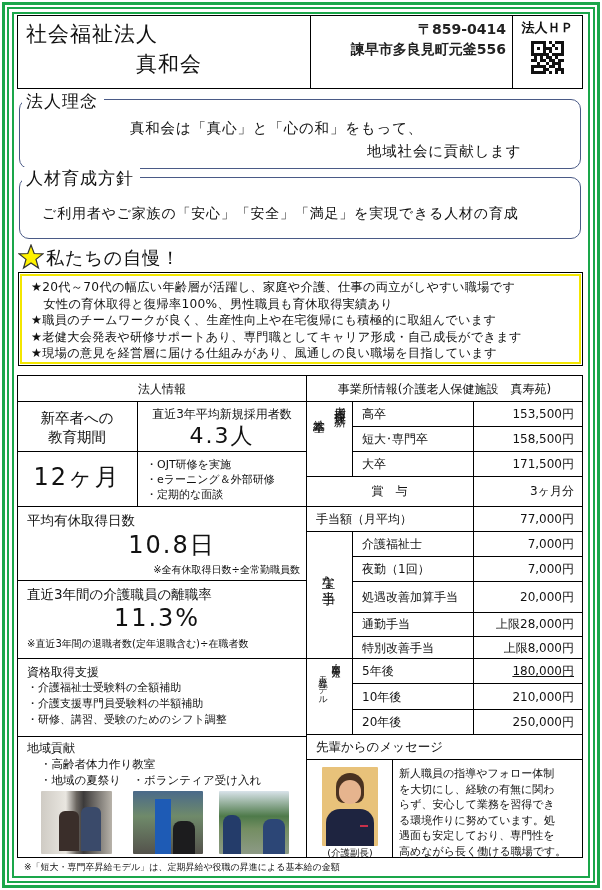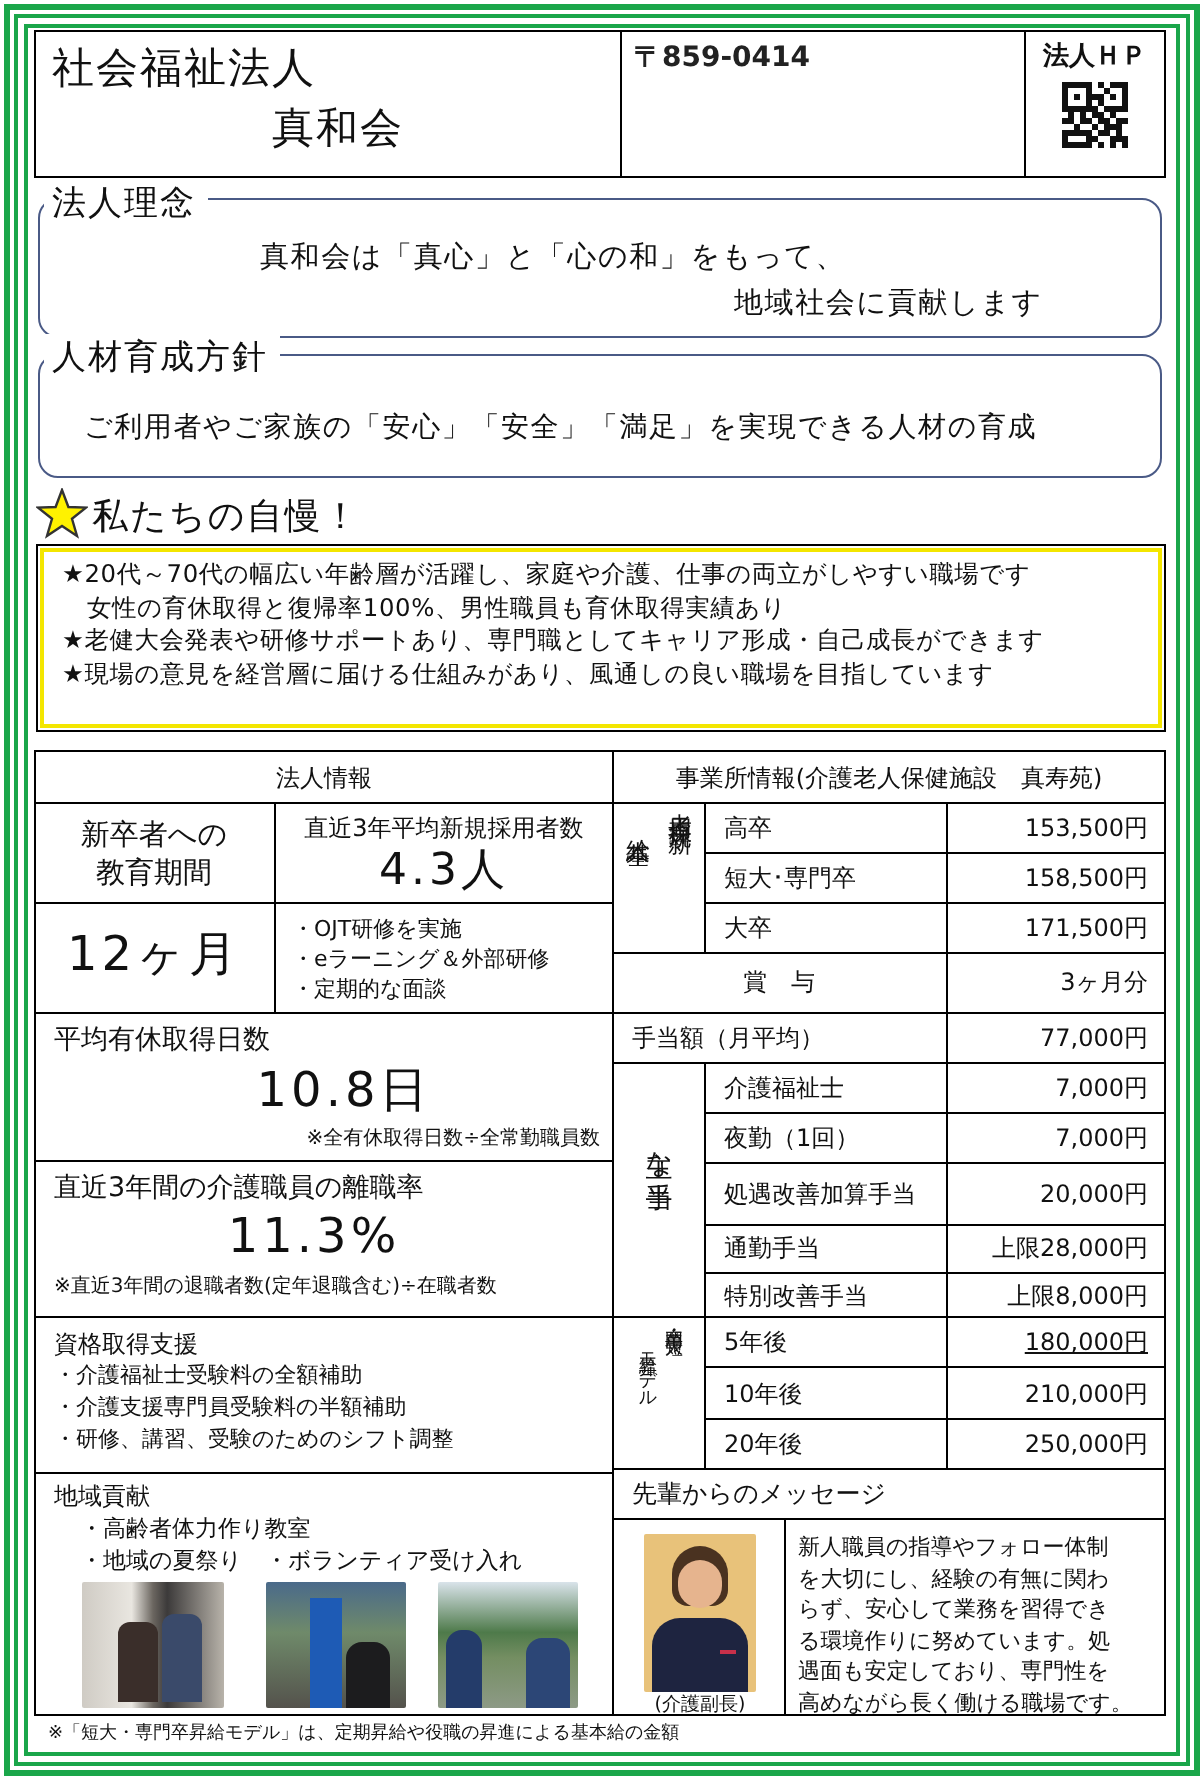--- a/index.html
+++ b/index.html
@@ -11,21 +11,21 @@
   .frame-mid { position: absolute; left: 7px; top: 7px; width: 588px; height: 876px; border: 2px solid #1aa64a; }
   .frame-inner { position: absolute; left: 12px; top: 12px; width: 578px; height: 866px; border: 2px solid #1aa64a; }
 
   .abs { position: absolute; }
 
   
   .header { left: 17px; top: 15px; width: 566px; height: 74px; border: 1px solid #000; display: flex; }
   .hdr-name { width: 293px; border-right: 1px solid #000; padding: 3px 8px; }
   .hdr-name .l1 { font-size: 21px; letter-spacing: 1px; line-height: 30px; }
   .hdr-name .l2 { font-size: 21px; letter-spacing: 1px; line-height: 30px; padding-left: 110px; }
-  .hdr-addr { width: 202px; border-right: 1px solid #000; padding: 3px 6px; font-size: 14px; line-height: 20px; font-weight: bold; color: #222; }
+  .hdr-addr { width: 202px; border-right: 1px solid #000; padding: 3px 6px; font-size: 14px; line-height: 20px; font-weight: bold; color: #222; text-align: right; }
   .hdr-hp { flex: 1; padding: 3px 4px; font-size: 13px; font-weight: bold; text-align: center; }
   .qr { width: 33px; height: 33px; margin: 4px auto 0; display: grid; grid-template-columns: repeat(11, 3px); grid-template-rows: repeat(11, 3px); }
   .qr span { display: block; width: 3px; height: 3px; }
 
   
   .rbox { border: 1px solid #4a5a86; border-radius: 10px; }
   .rbox-title { background: #fff; font-size: 17px; padding: 0 6px 0 4px; letter-spacing: 1px; }
   .rbox-text { font-size: 14.5px; letter-spacing: 0.8px; }
 
   
@@ -49,20 +49,21 @@
 <div class="frame-mid"></div>
 <div class="frame-inner"></div>
 
 <div class="abs header">
   <div class="hdr-name">
     <div class="l1">社会福祉法人</div>
     <div class="l2">真和会</div>
   </div>
   <div class="hdr-addr">
     <div>〒859-0414</div>
+    <div>諫早市多良見町元釜556</div>
   </div>
   <div class="hdr-hp">
     <div>法人ＨＰ</div>
     <div class="qr" id="qr">
         <span style="background: rgb(17, 17, 17);"></span>
         <span style="background: rgb(17, 17, 17);"></span>
         <span style="background: rgb(17, 17, 17);"></span>
         <span style="background: rgb(17, 17, 17);"></span>
         <span style="background: rgb(17, 17, 17);"></span>
         <span style="background: rgb(255, 255, 255);"></span>
@@ -196,20 +197,21 @@
 
 <div class="abs" style="left:18px; top:244px; width:26px; height:26px;">
   <svg width="26" height="26" viewBox="0 0 26 26">
       <polygon points="13,1 16.2,9.5 25,9.8 18,15.4 20.5,24 13,19 5.5,24 8,15.4 1,9.8 9.8,9.5" fill="#fff200" stroke="#333" stroke-width="1.2"></polygon>
     </svg>
 </div>
 <div class="abs pride-title" style="left:46px; top:246px;">私たちの自慢！</div>
 <div class="abs pride-box" style="left:18px; top:272px; width:565px; height:94px;">
   <div class="line">★20代～70代の幅広い年齢層が活躍し、家庭や介護、仕事の両立がしやすい職場です</div>
   <div class="line">　女性の育休取得と復帰率100%、男性職員も育休取得実績あり</div>
+  <div class="line">★職員のチームワークが良く、生産性向上や在宅復帰にも積極的に取組んでいます</div>
   <div class="line">★老健大会発表や研修サポートあり、専門職としてキャリア形成・自己成長ができます</div>
   <div class="line">★現場の意見を経営層に届ける仕組みがあり、風通しの良い職場を目指しています</div>
 </div>
 
 <div class="abs" style="left:17px; top:375px; width:566px; height:483px; border:1px solid #000;"></div>
 
 <div class="grid-line" style="left:306px; top:375px; width:1px; height:483px;"></div>
 
 <div class="grid-line" style="left:17px; top:401px; width:290px; height:1px;"></div>
 <div class="grid-line" style="left:17px; top:451px; width:290px; height:1px;"></div>

